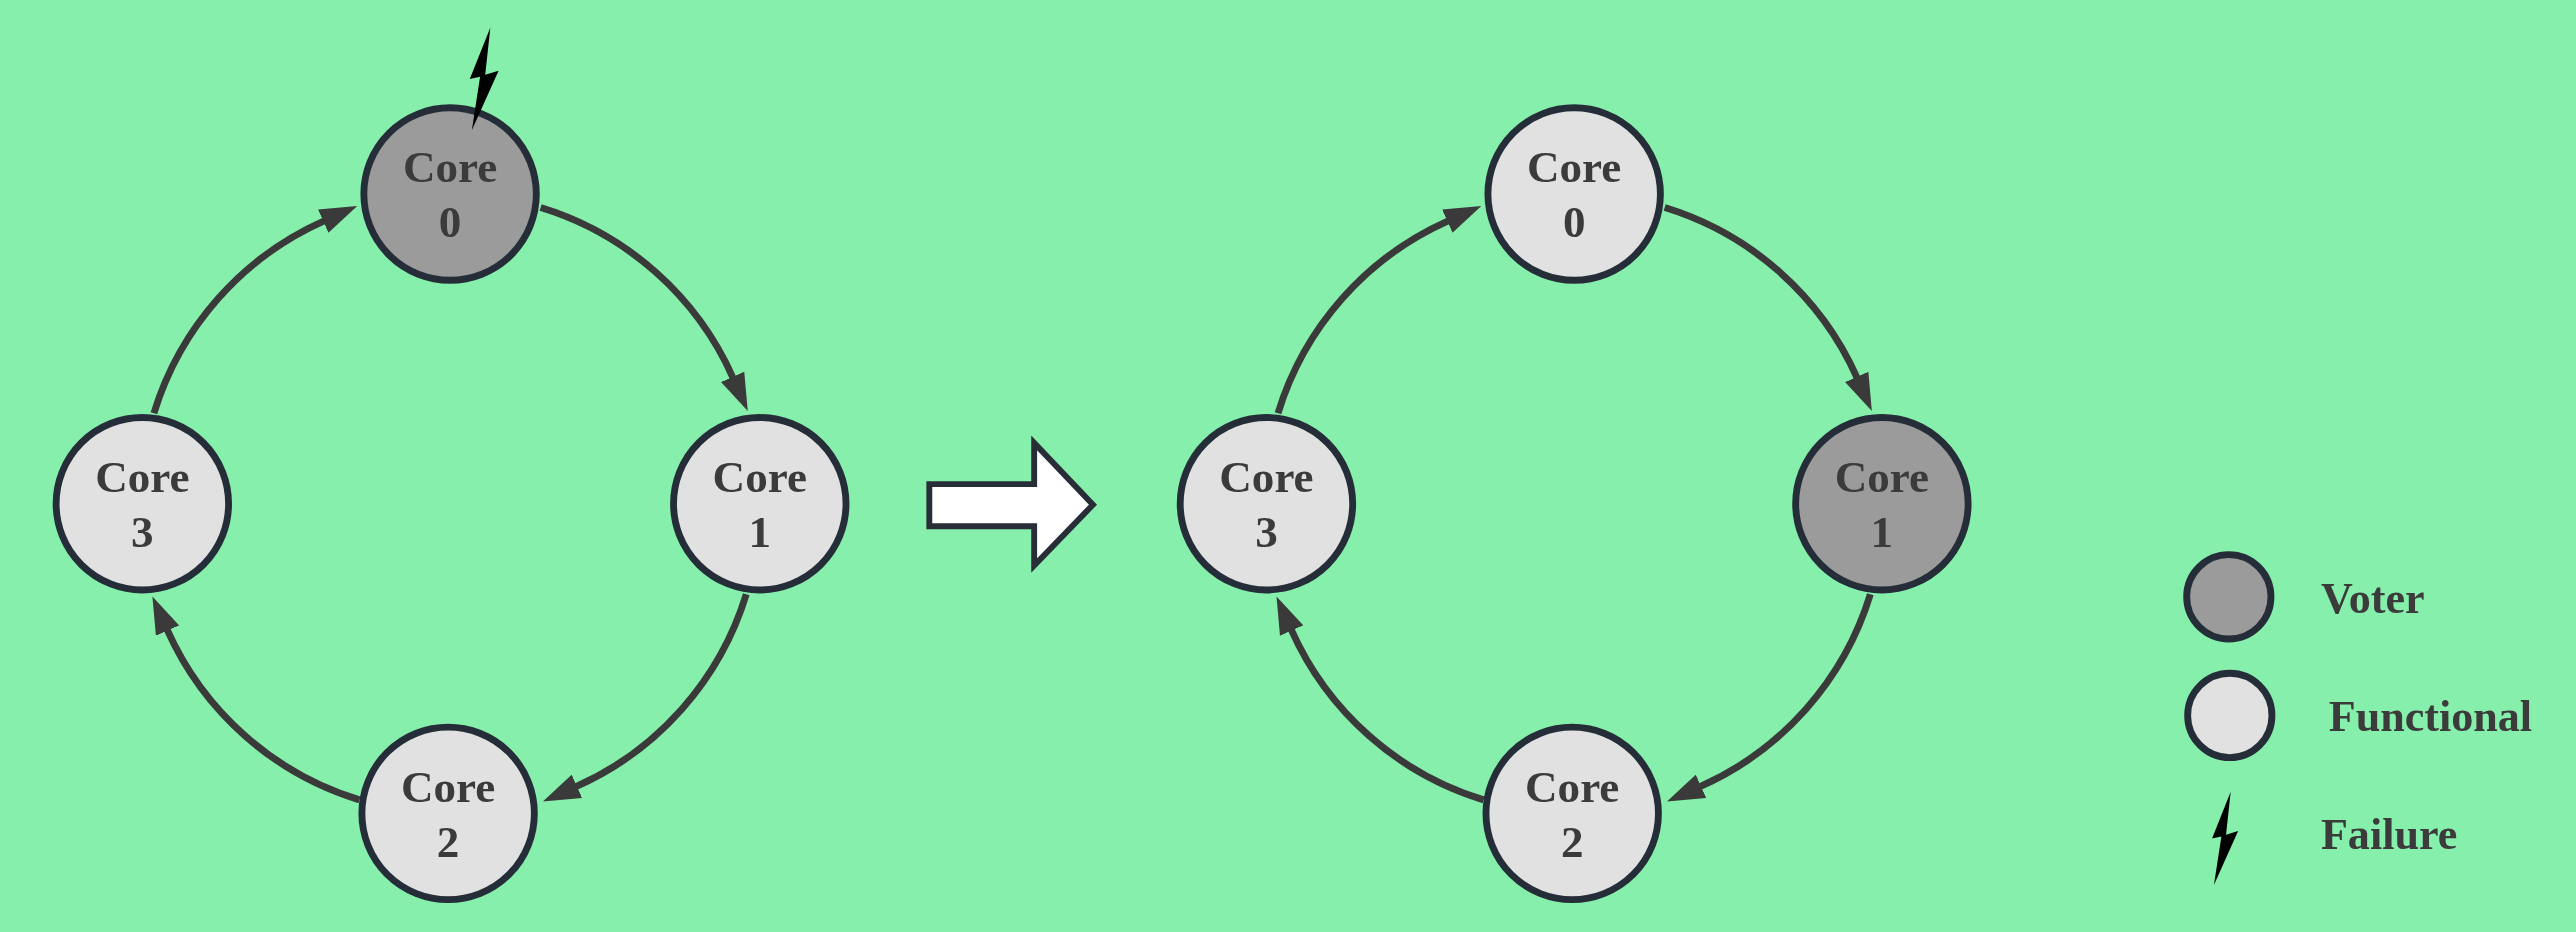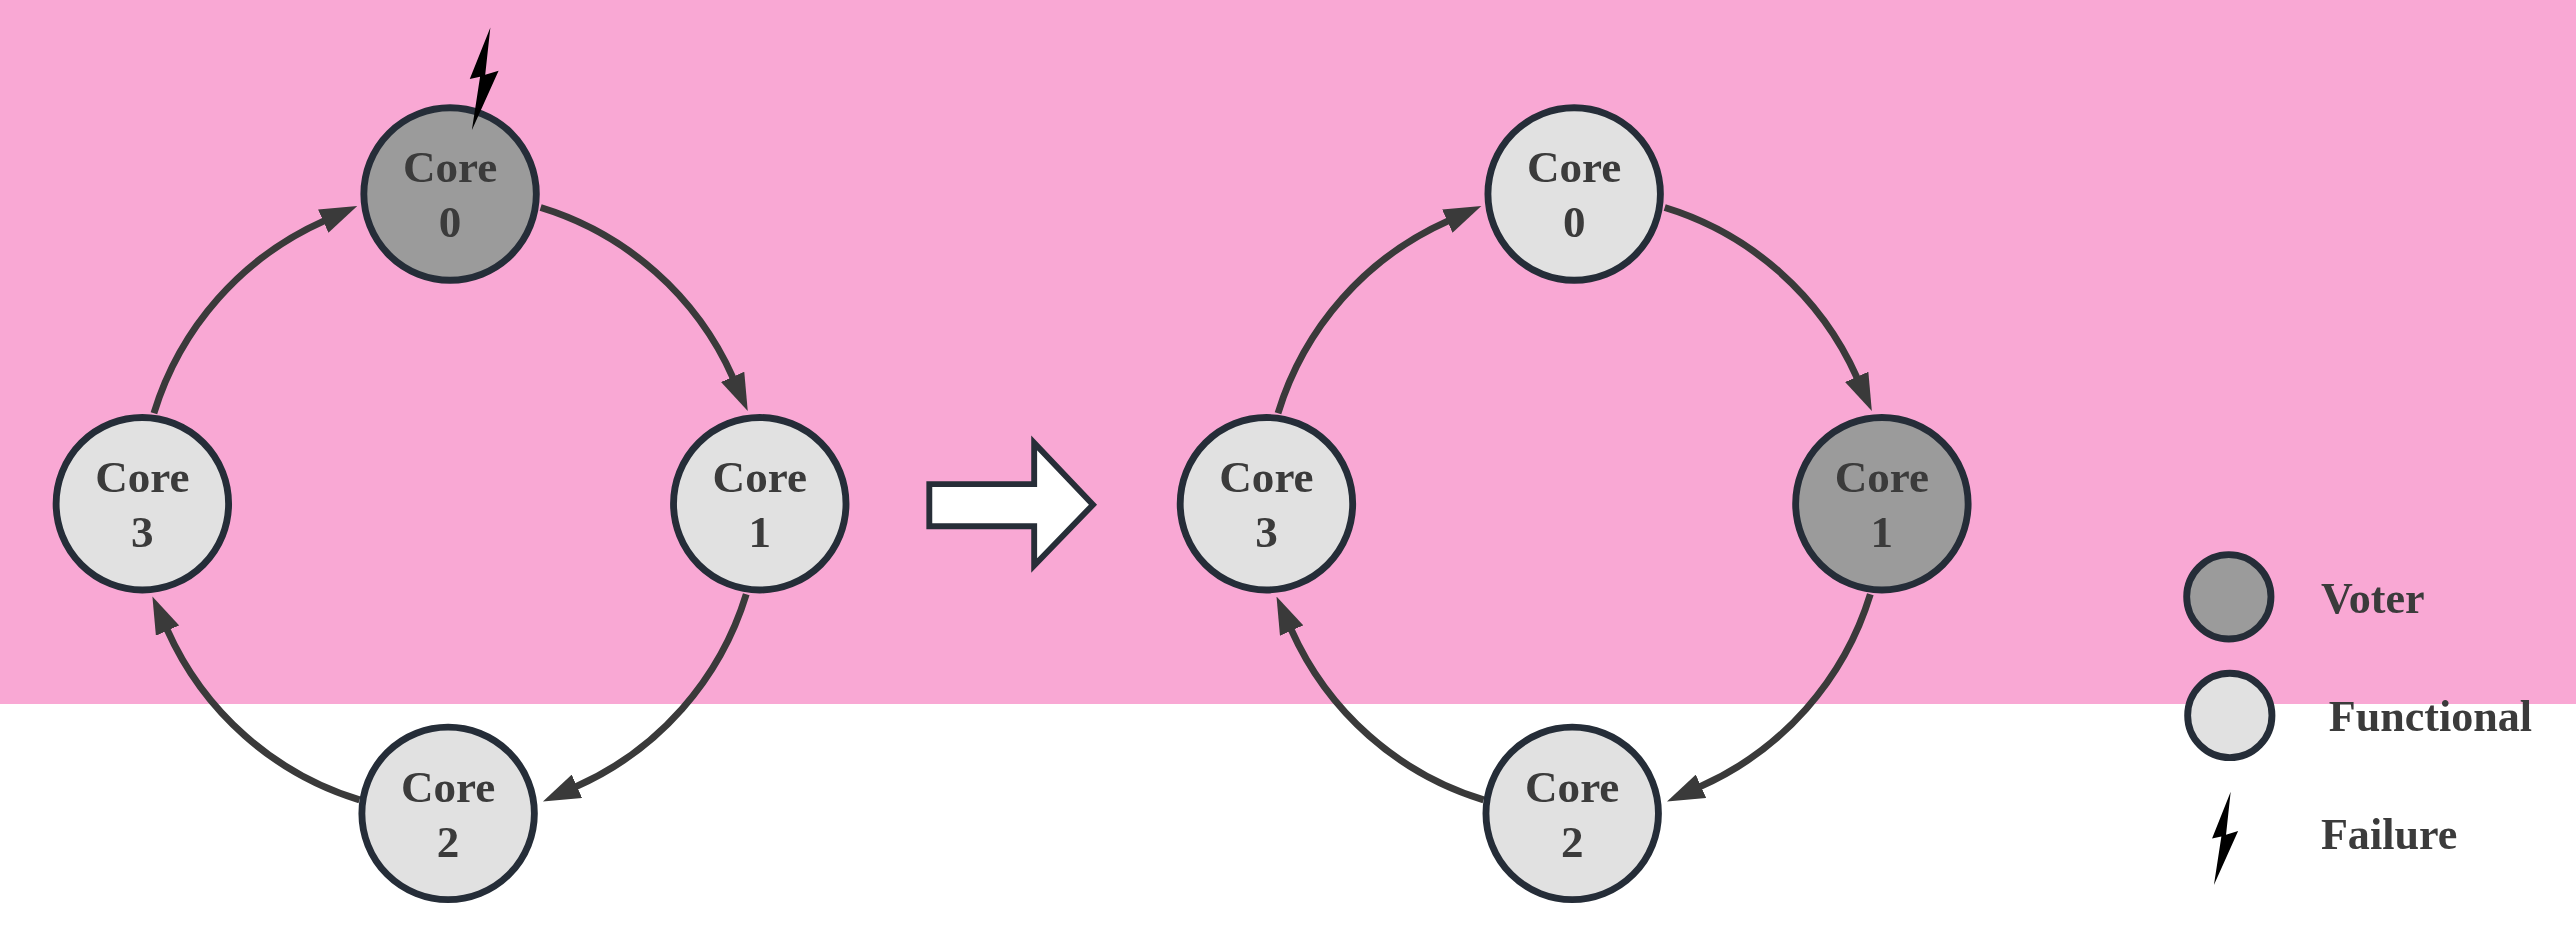--- a/index.html
+++ b/index.html
@@ -5,22 +5,22 @@
   html, body {
     margin: 0;
     padding: 0;
     background: #ffffff;
     width: 2576px;
     height: 932px;
     overflow: hidden;
   }
   .figure-wrap {
     width: 2576px;
-    height: 704px;
-    background: #f9a8d4;
+    height: 932px;
+    background: #86efac;
   }
   svg {
     display: block;
   }
   .node-label {
     font-family: "Liberation Serif", "DejaVu Serif", serif;
     font-weight: bold;
     font-size: 46px;
     text-anchor: middle;
   }

